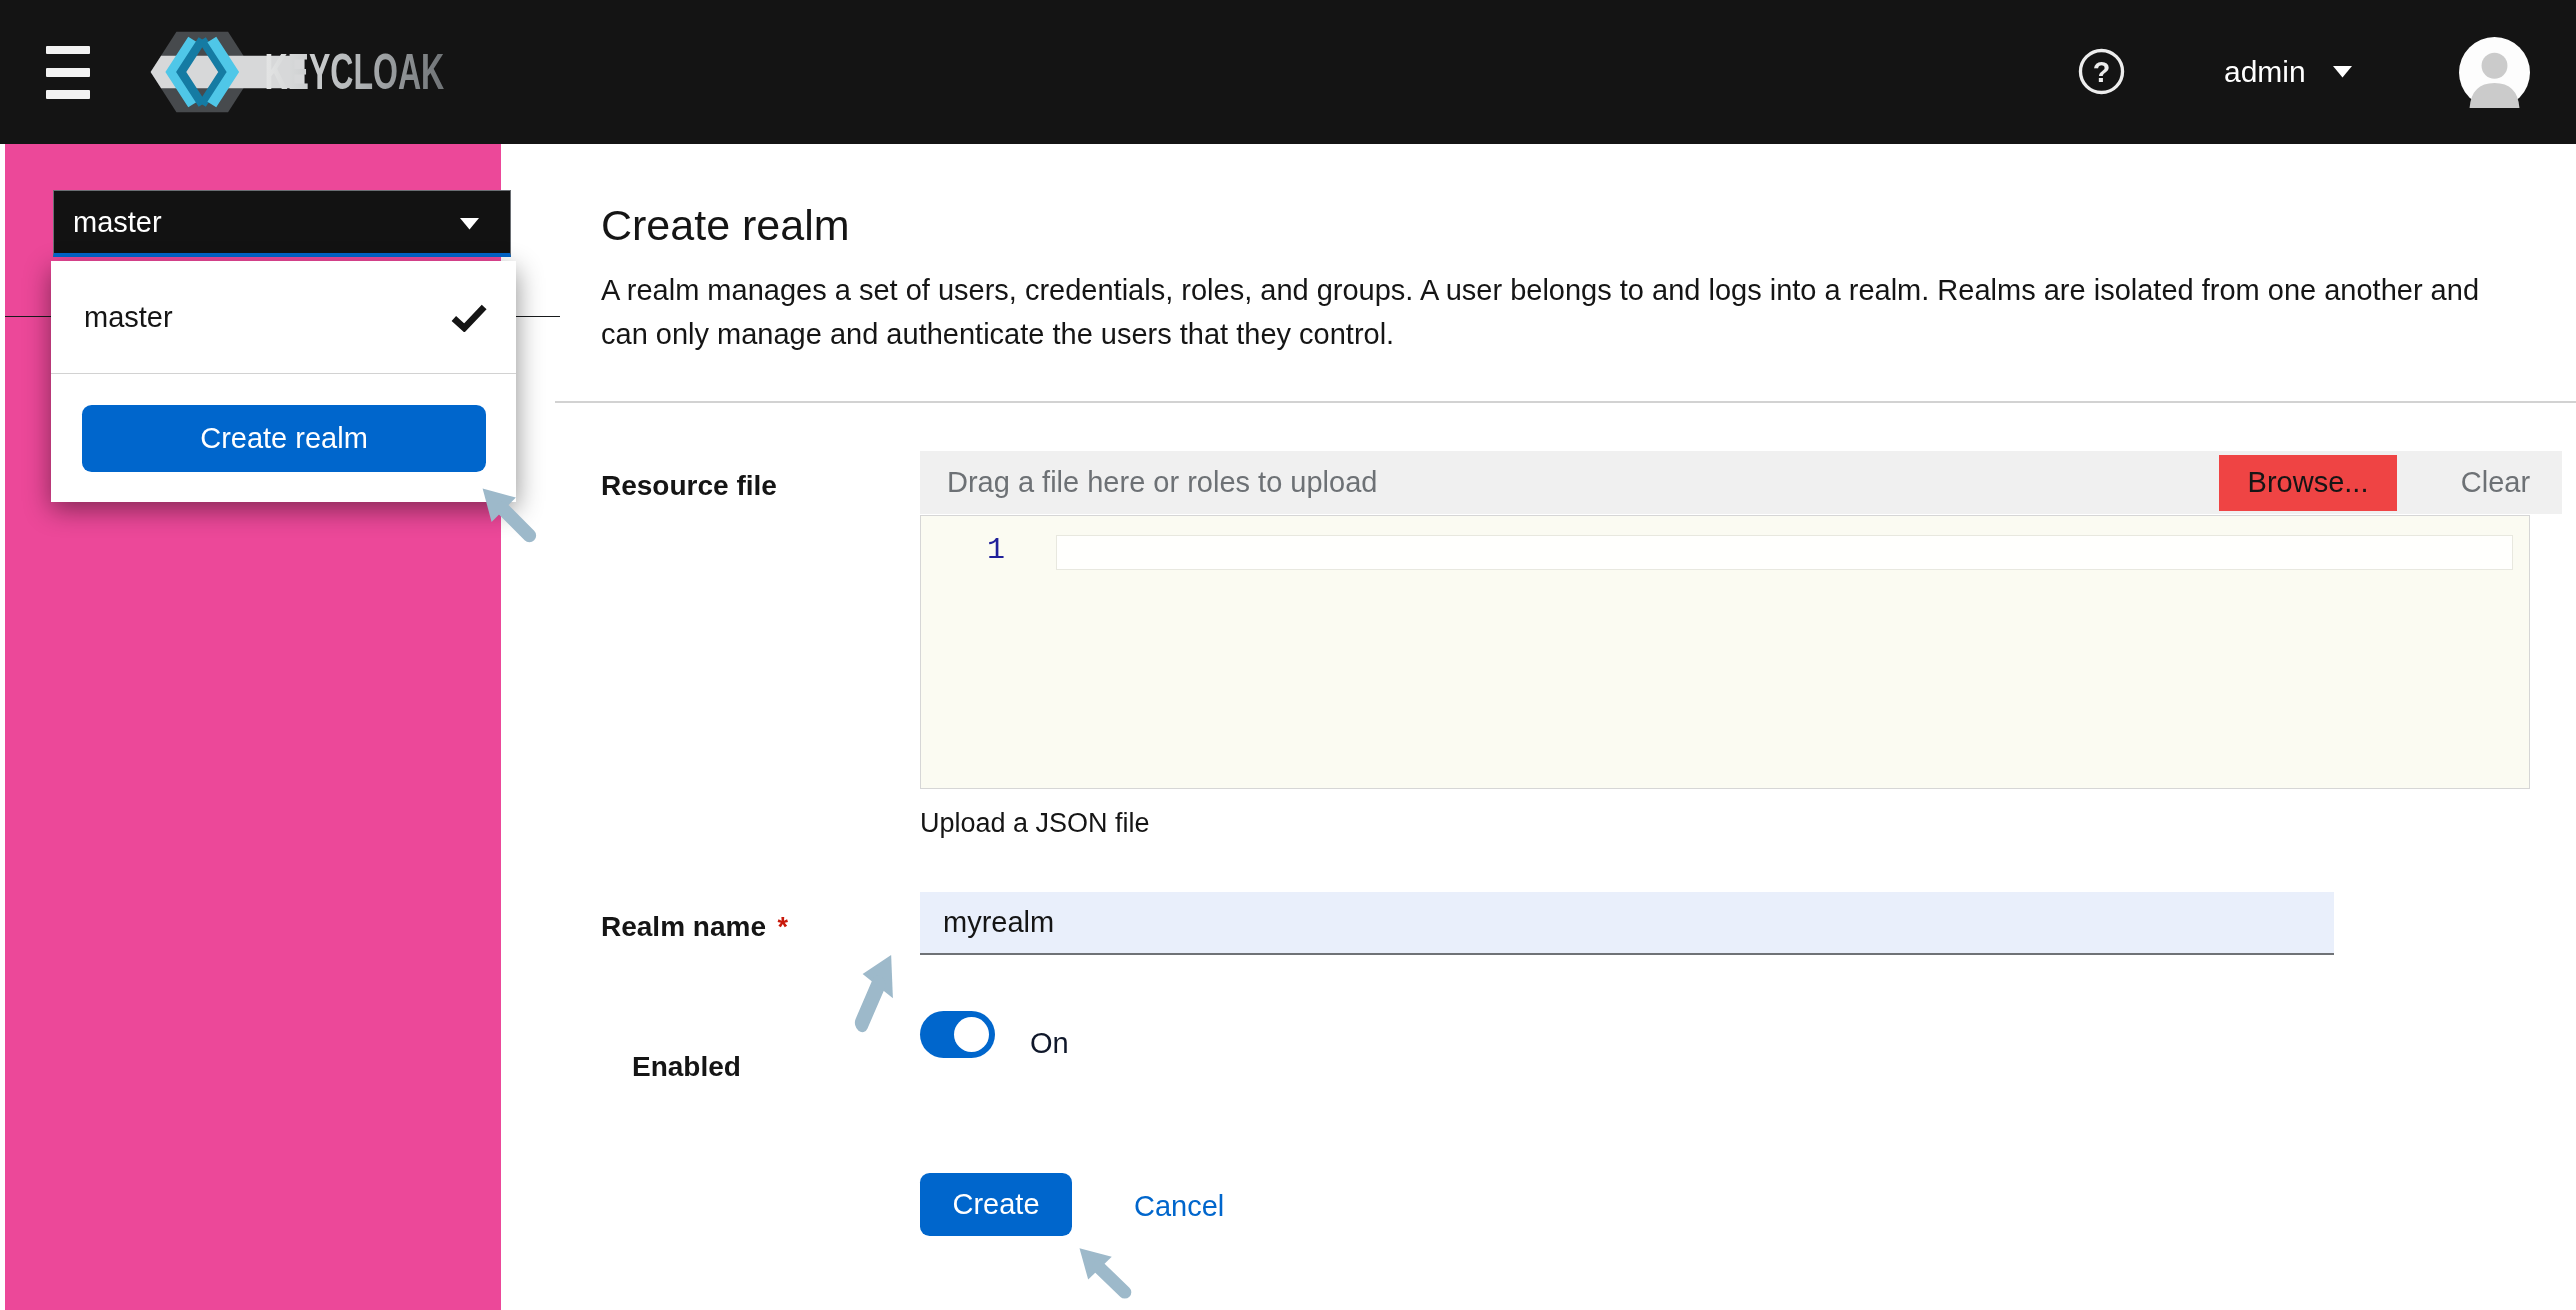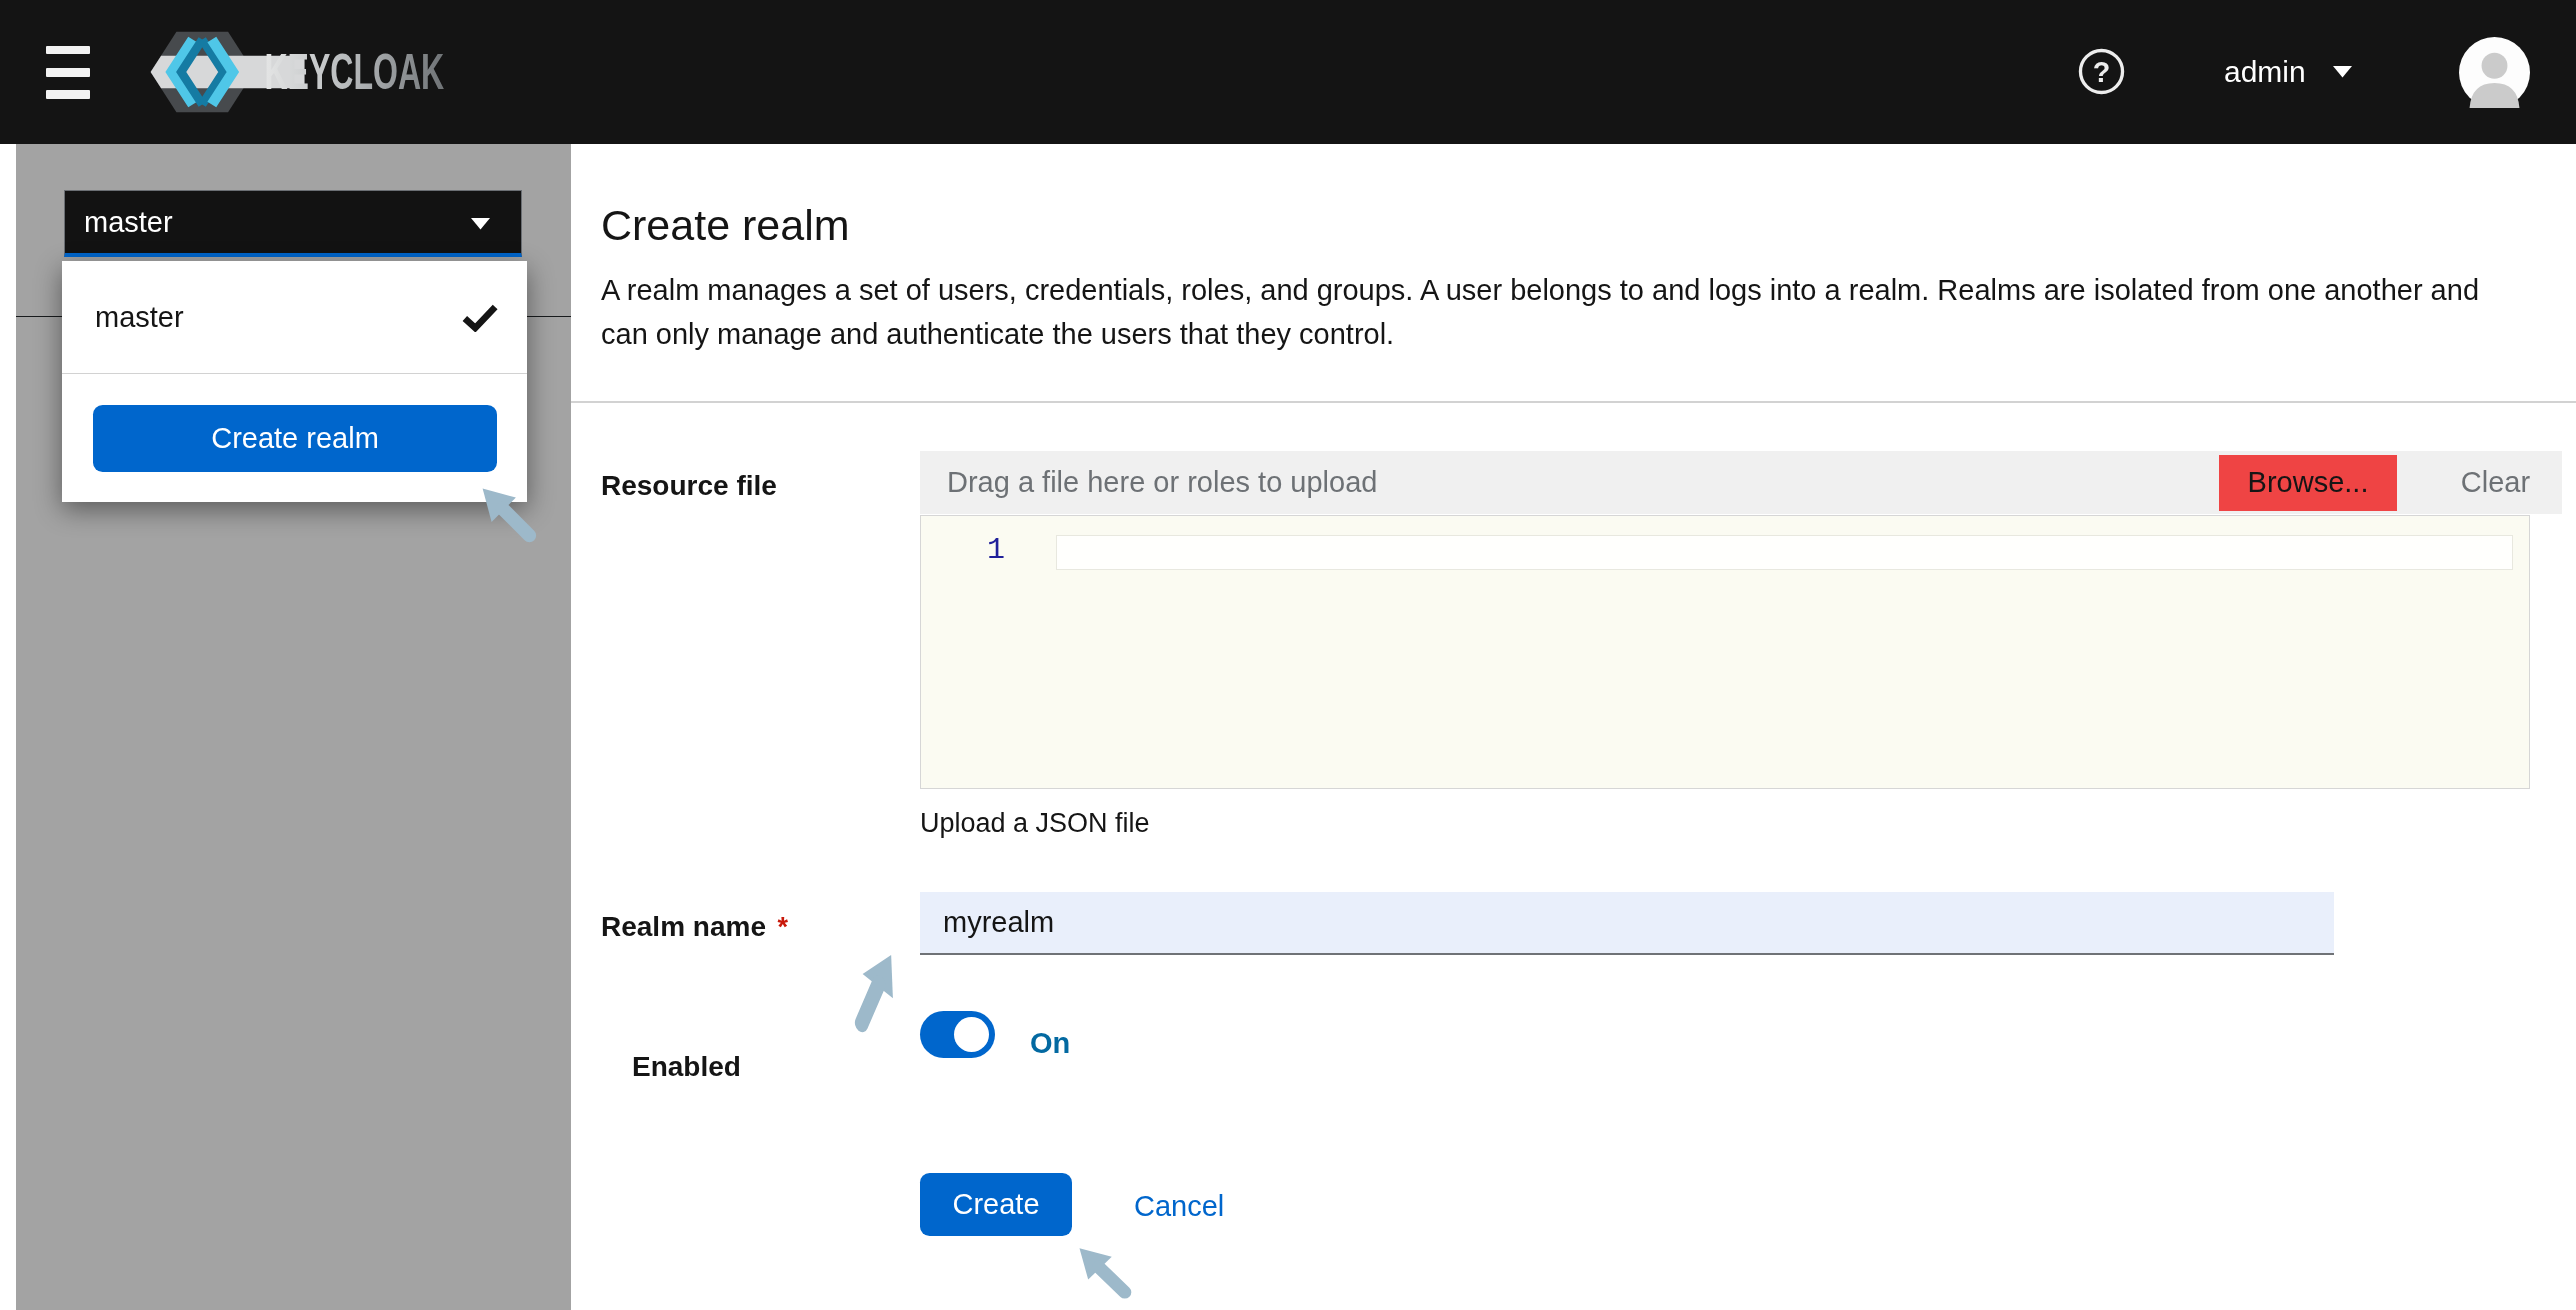--- a/index.html
+++ b/index.html
@@ -15,21 +15,21 @@
   .nav-toggle { position:absolute; left:38px; top:37px; width:59px; height:69px; background:transparent; border:none; cursor:pointer; }
   .nav-toggle .bar { position:absolute; left:7.7px; width:44px; height:8.6px; background:#f2f2f2; border-radius:1px; }
   .bar1 { top:8.6px; } .bar2 { top:31px; } .bar3 { top:53px; }
   .brand { position:absolute; left:142px; top:26px; width:306px; height:92px; cursor:pointer; }
   .help-btn { position:absolute; left:2068px; top:39px; width:67px; height:65px; background:transparent; border:none; cursor:pointer; }
   .user-menu { position:absolute; left:2224px; top:0; height:144px; display:flex; align-items:center; gap:27px; cursor:pointer; }
   .user-name { color:#ffffff; font-size:30px; }
   .avatar-btn { position:absolute; left:2459px; top:37px; width:71px; height:71px; border:none; background:transparent; cursor:pointer; }
 
   
-  .sidebar { position:absolute; left:16px; top:144px; width:555px; height:1166px; background:#a3a3a3; z-index:2; }
+  .sidebar { position:absolute; left:5px; top:144px; width:496px; height:1166px; background:#ec4899; z-index:2; }
   .sidebar-section-line { position:absolute; left:0; top:172px; width:555px; height:1px; background:#181b1d; }
   .realm-switcher {
     position:absolute; left:48px; top:46px; width:458px; height:67px;
     background:#121212; border:1.9px solid #6a6e73; border-bottom:4.8px solid #0066cc;
     color:#ffffff; font-size:29px; text-align:left; padding-left:19px; cursor:pointer;
     display:flex; align-items:center; font-family:inherit;
   }
   .realm-switcher .caret { position:absolute; right:31px; top:27px; }
   .realm-dropdown {
     position:absolute; left:46px; top:117px; width:465px; height:241px;
@@ -84,21 +84,21 @@
   .helper-text { position:absolute; left:365px; top:664px; font-size:27px; color:#151515; }
 
   .realm-input {
     position:absolute; left:365px; top:748px; width:1414px; height:63px;
     background:#e9effb; border:none; border-bottom:2.9px solid #6f7276;
     font-size:29px; color:#151515; padding-left:23px; font-family:inherit; outline:none;
   }
 
   .toggle { position:absolute; left:365px; top:867px; width:75px; height:47px; border-radius:24px; background:#0066cc; border:none; cursor:pointer; }
   .toggle-knob { position:absolute; right:5.7px; top:5.7px; width:35px; height:35px; border-radius:50%; background:#ffffff; }
-  .toggle-state { position:absolute; left:475px; top:883px; font-size:29px; color:#0369a1;font-weight:bold; }
+  .toggle-state { position:absolute; left:475px; top:883px; font-size:29px; color:#0f172a; }
 
   .create-btn {
     position:absolute; left:365px; top:1029px; width:152px; height:63px;
     border:none; border-radius:9.6px; background:#0066cc; color:#ffffff;
     font-size:29px; cursor:pointer; font-family:inherit;
   }
   .cancel-link { position:absolute; left:579px; top:1046px; font-size:29px; color:#0066cc; text-decoration:none; cursor:pointer; }
 
   
   .ptr { position:absolute; z-index:8; }

